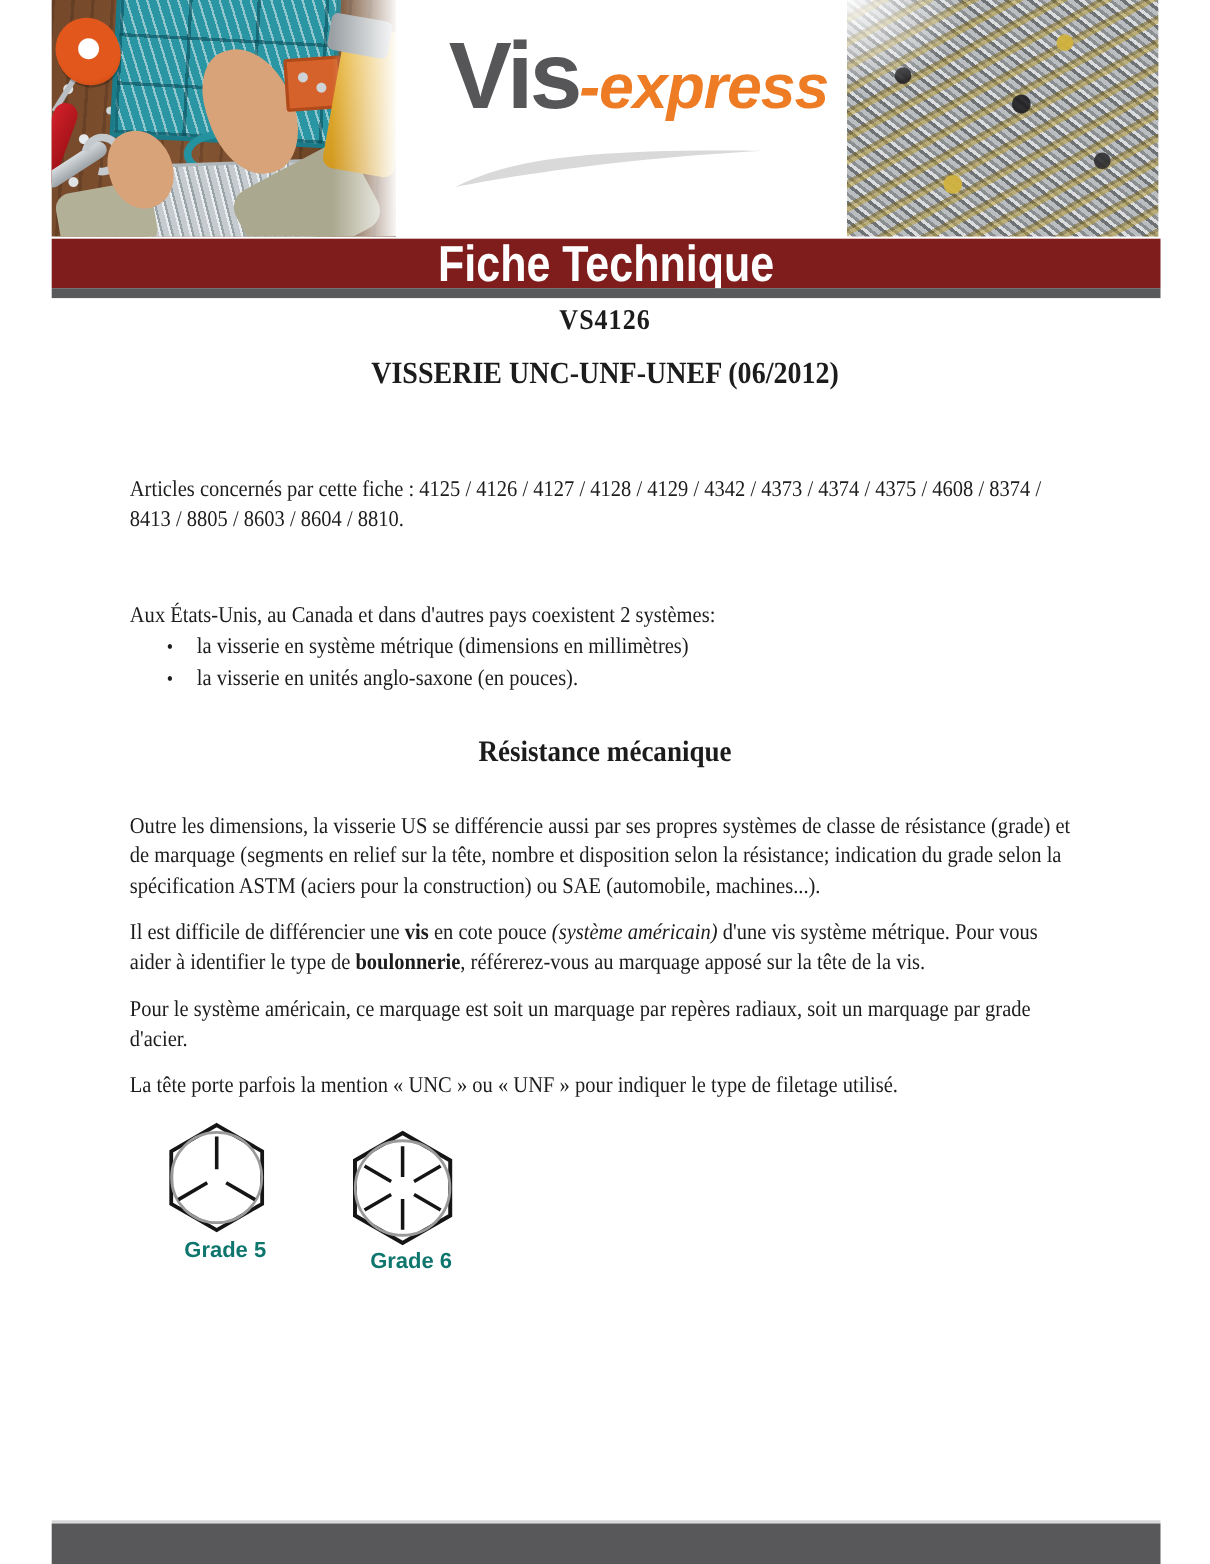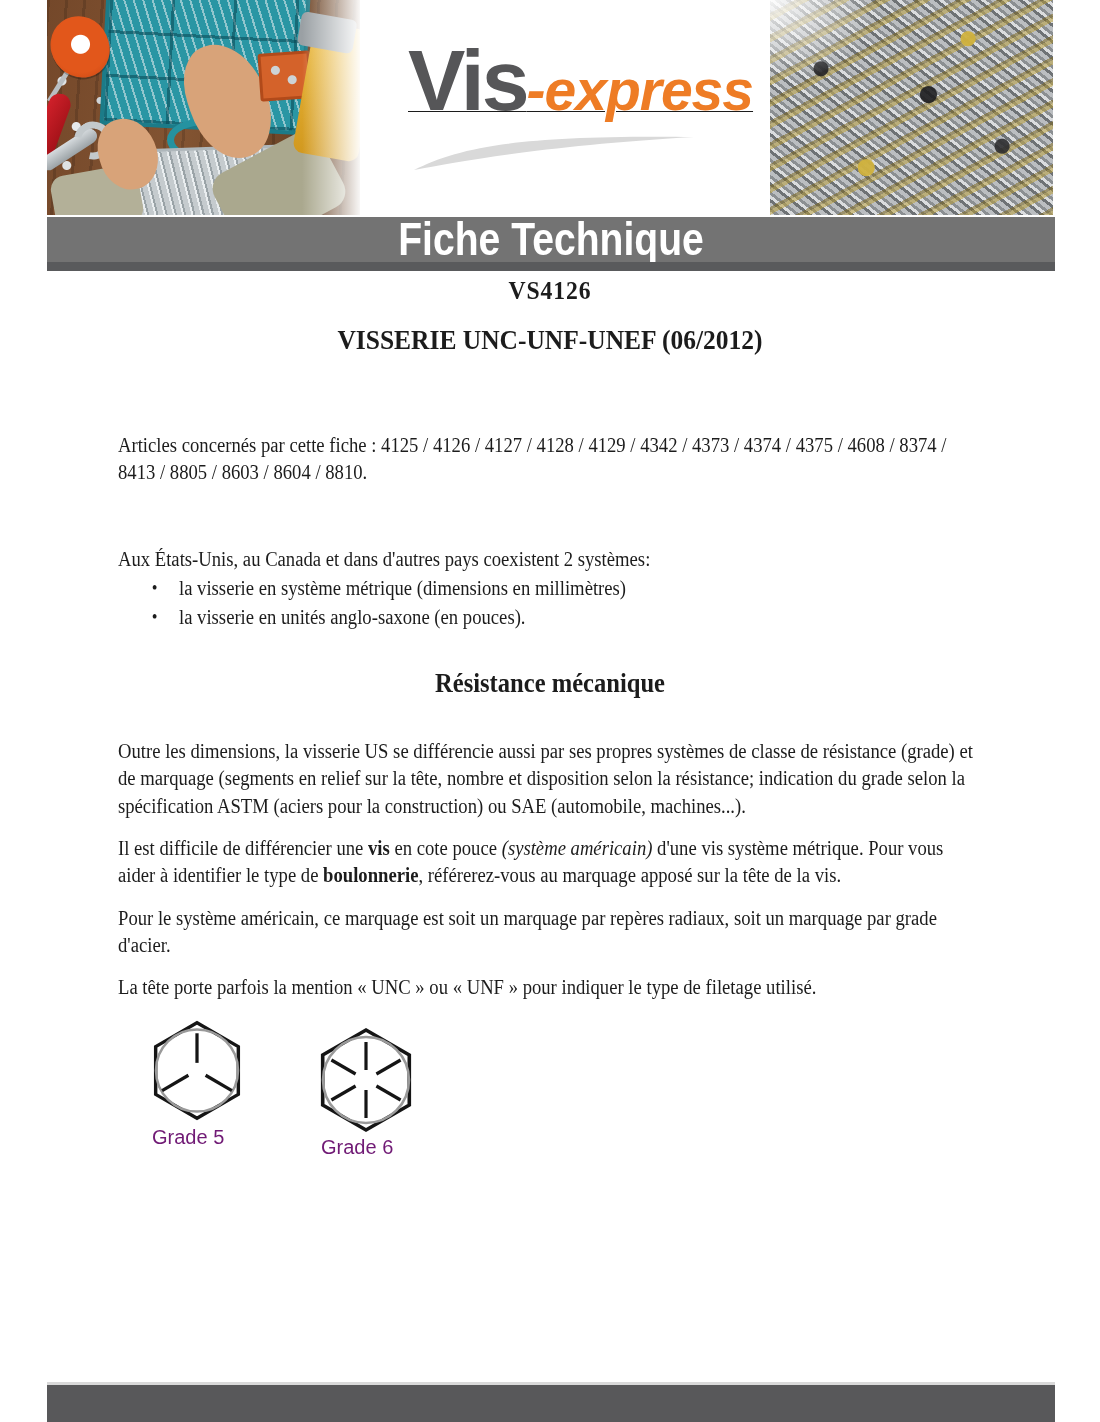--- a/index.html
+++ b/index.html
@@ -101,26 +101,26 @@
       radial-gradient(circle at 34% 78%, rgba(208,178,62,.95) 0 8px, transparent 9px),
       radial-gradient(circle at 70% 18%, rgba(208,178,62,.95) 0 7px, transparent 8px),
       repeating-linear-gradient(-28deg, rgba(186,158,52,.5) 0 4px, rgba(124,102,26,.5) 4px 7px, rgba(0,0,0,0) 7px 19px),
       repeating-linear-gradient(38deg, #dadcde 0 3px, #8b8f92 3px 6px, #bbbec1 6px 10px, #6e7275 10px 13px);
   }
   .pr-glare { left:0; top:0; width:110px; height:84px;
     background:radial-gradient(ellipse at 0% 0%, rgba(255,255,255,.92), rgba(255,255,255,0) 70%); }
 
   .logo-zone { position:absolute; left:360px; top:0; width:410px; height:215px; background:#ffffff; }
   .logo-line { position:absolute; left:48px; top:36px; white-space:nowrap;
-    font-family:"Liberation Sans", sans-serif; font-weight:bold; line-height:88px;text-decoration:underline; }
+    font-family:"Liberation Sans", sans-serif; font-weight:bold; line-height:66px; }
   .logo-vis { font-size:86px; color:#565658; letter-spacing:-3px; }
   .logo-express { font-size:57px; font-style:italic; color:#EE7C25; letter-spacing:-1px; }
   .logo-swoosh { position:absolute; left:44px; top:122px; }
 
-  .banner { position:absolute; left:47px; top:217px; width:1008px; height:45px; background:#737373; }
+  .banner { position:absolute; left:47px; top:217px; width:1008px; height:45px; background:#7f1d1d; }
   .banner-title {
     width:100%; text-align:center; color:#ffffff;
     font-family:"Liberation Sans", sans-serif; font-weight:bold;
     font-size:46px; line-height:44px; transform:scaleX(0.85); transform-origin:50% 50%;
   }
   .divider { position:absolute; left:47px; top:262px; width:1008px; height:9px; background:#595A5C; }
 
   
   .centered { position:absolute; left:0; width:1100px; text-align:center; font-weight:bold; }
   .doc-ref   { top:276px; font-size:26px; letter-spacing:1px; }
@@ -143,22 +143,22 @@
   .p2 { top:814px; }
   .p3 { top:884px; }
   .p4 { top:953px; }
   .b { font-weight:bold; }
   .i { font-style:italic; }
 
   
   .fig-svg { position:absolute; }
   .fig1-svg { left:149px; top:1018px; }
   .fig2-svg { left:316px; top:1025px; }
-  .fig-label { position:absolute; width:90px; text-align:left;
-    font-family:"Liberation Sans", sans-serif; font-size:20px; color:#701a75; }
+  .fig-label { position:absolute; width:90px; text-align:right;
+    font-family:"Liberation Sans", sans-serif; font-size:20px; color:#0f766e;font-weight:bold; }
   .fig1-label { left:152px; top:1126px; }
   .fig2-label { left:321px; top:1136px; }
 
   .footer-line { position:absolute; left:47px; top:1382px; width:1008px; height:3px; background:#d9d9d9; }
   .footer-bar  { position:absolute; left:47px; top:1385px; width:1008px; height:37px; background:#58585A; }
 </style>
 </head>
 <body>
 
 <div class="page">

